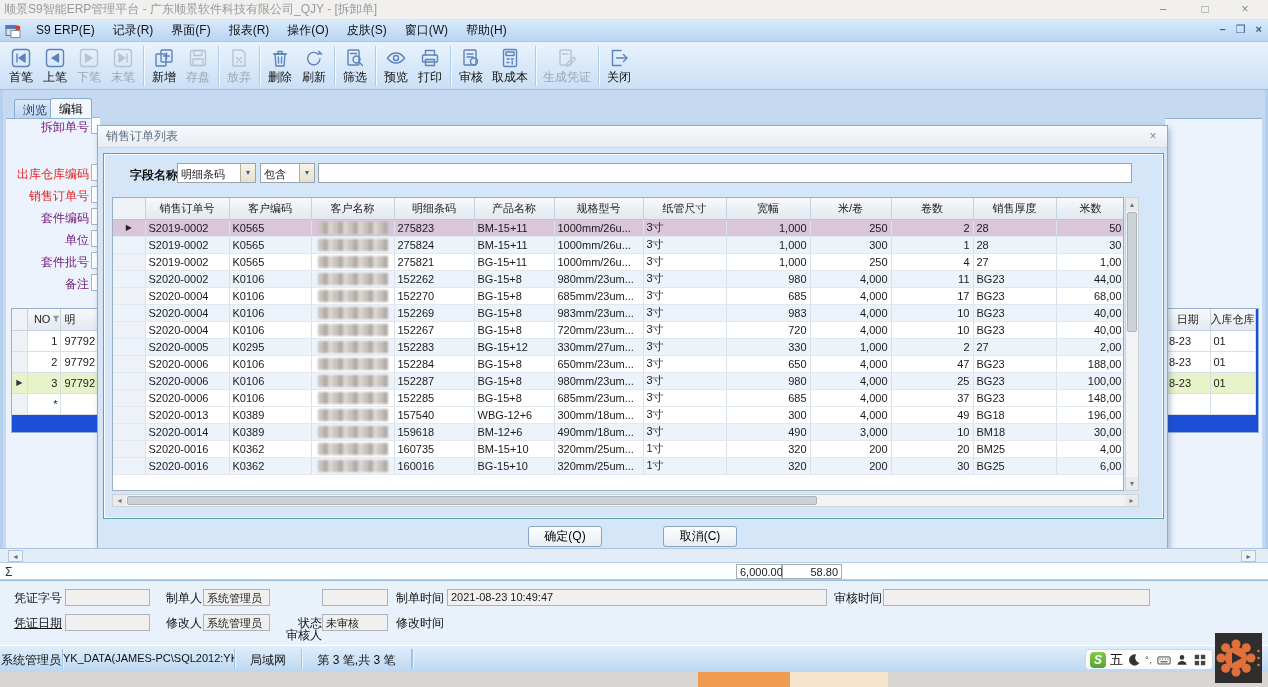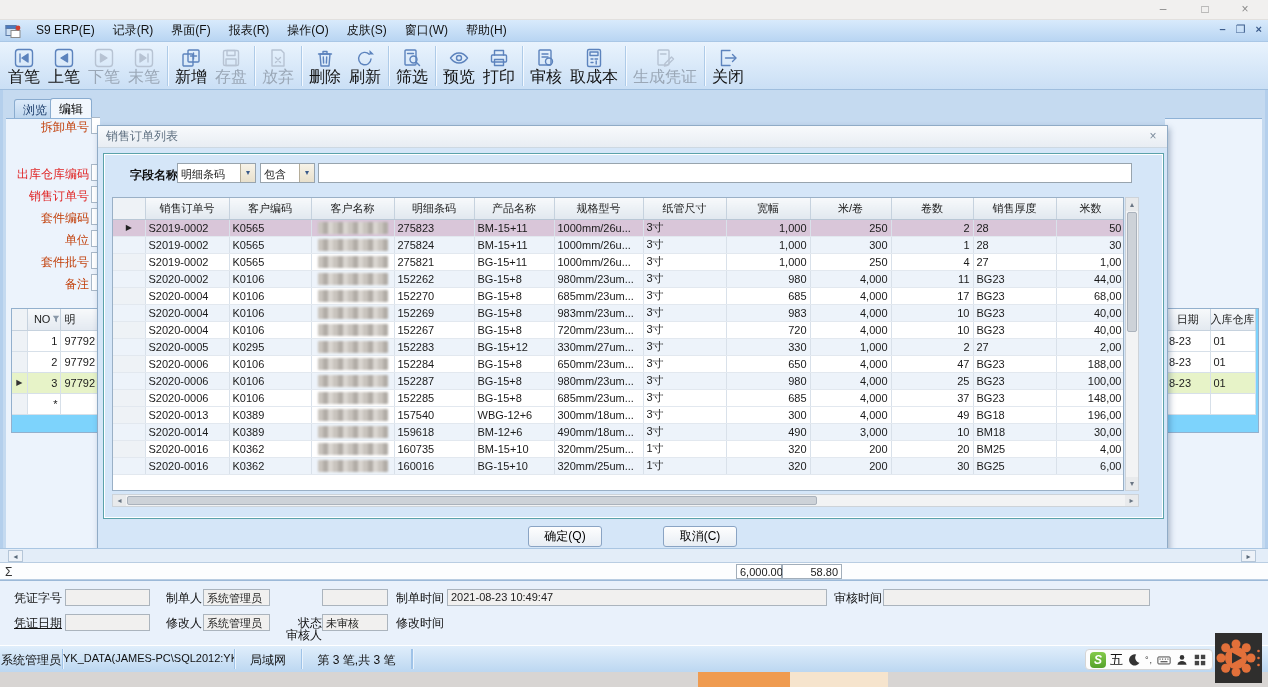--- a/index.html
+++ b/index.html
@@ -17,40 +17,40 @@
   .menubar{position:absolute;left:0;top:20px;width:1268px;height:22px;background:linear-gradient(#d8eafc,#b9d5f2);display:flex;align-items:center;border-bottom:1px solid #a9c7e6}
   .appicon{width:16px;height:15px;margin:0 6px 0 5px}
   .mitem{padding:3px 9px;font-size:12px;color:#111;cursor:default}
   .mdictl{position:absolute;right:6px;top:3px;display:flex;gap:10px;color:#3a5a8a;font-size:11px;font-weight:bold}
   .mdictl span{cursor:default}
 
   
   .toolbar{position:absolute;left:0;top:42px;width:1268px;height:48px;background:linear-gradient(#e9f3fd,#cadff5);border-bottom:1px solid #9fbede;display:flex;align-items:center;padding-left:4px}
   .tbtn{display:flex;flex-direction:column;align-items:center;justify-content:center;min-width:34px;padding:1px 4px;height:44px;color:#17467e;cursor:default}
   .tbtn .ticon{width:22px;height:22px;color:#5c83bd}
-  .tbtn .tlabel{font-size:16px;line-height:14px;margin-top:1px;color:#111;white-space:nowrap}
+  .tbtn .tlabel{font-size:12px;line-height:14px;margin-top:1px;color:#111;white-space:nowrap}
   .tbtn.dis{color:#9fb0c4}
   .tbtn.dis .ticon{color:#b7c3d3}
   .tbtn.dis .tlabel{color:#9aa7b6}
   .ticon svg{width:22px;height:22px;fill:none;stroke:currentColor;stroke-width:1.4;stroke-linecap:round;stroke-linejoin:round}
   .tsep{width:1px;height:40px;background:#aecbe8;box-shadow:1px 0 0 #f4f9ff;margin:0 3px}
 
   
   .workarea{position:absolute;left:0;top:90px;width:1268px;height:458px;background:#c5daf0;border-left:3px solid #b4cfec;border-right:3px solid #b4cfec}
   .panel-left{position:absolute;left:3px;top:28px;width:94px;height:430px;background:#ecf3fc;border-top:1px solid #8fb2d6}
   .panel-right{position:absolute;right:3px;top:28px;width:97px;height:430px;background:#ecf3fc;border-top:1px solid #8fb2d6}
   .tab{position:absolute;height:19px;padding:2px 8px;font-size:12px;border:1px solid #8aaccf;border-bottom:none;border-radius:3px 3px 0 0;cursor:default}
   .tab.inactive{left:11px;top:9px;background:linear-gradient(#dceafa,#bed6ee);color:#20406e}
   .tab.active{left:47px;top:8px;height:20px;background:#f2f7fd;color:#000}
-  .flabel{position:absolute;width:84px;text-align:right;font-size:12px;color:#c2410c;white-space:nowrap}
+  .flabel{position:absolute;width:84px;text-align:right;font-size:12px;color:#701a75;white-space:nowrap}
   .flabel.red{color:#e02424}
   .fsliver{position:absolute;left:88px;width:9px;height:17px;background:#fff;border:1px solid #a9b8c8;border-right:none}
 
   
-  .bgrid{position:absolute;background:#7dd3fc;border:1px solid #93b0cd;font-size:11px}
+  .bgrid{position:absolute;background:#1d4ed8;border:1px solid #93b0cd;font-size:11px}
   .bgrid table{border-collapse:collapse;table-layout:fixed}
   .bgrid th{background:linear-gradient(#f7f9fb,#e3e9f0);border-right:1px solid #c6d2de;border-bottom:1px solid #c6d2de;font-weight:normal;height:21px;color:#222;overflow:hidden;white-space:nowrap}
   .bgrid td{border-right:1px solid #d7e0e9;border-bottom:1px solid #d7e0e9;height:21px;padding:0 3px;overflow:hidden;white-space:nowrap;background:#fff}
   .bgrid tr.green td{background:#e7f3c8}
   .bgrid .ind{background:#eef2f6;text-align:center;color:#333;font-size:8px}
   .funnel{display:inline-block;width:8px;height:8px;margin-left:2px}
   .red-h{color:#e02424}
 
   
   .dialog{position:absolute;left:97px;top:125px;width:1071px;height:428px;background:#d5e6f8;border:1px solid #90abc6;box-shadow:2px 3px 6px rgba(40,70,110,.35)}
@@ -112,20 +112,21 @@
   .sliver{position:absolute;left:0;top:672px;width:1268px;height:15px;background:#d8d5d3}
   .sliver .orange{position:absolute;left:698px;top:0;width:92px;height:15px;background:#ef9b50}
   .sliver .cream{position:absolute;left:790px;top:0;width:98px;height:15px;background:#f6e4cd}
 </style>
 </head>
 <body>
 
 <div class="screen">
 
   <div class="titlebar">
+    <span class="ttext">顺景S9智能ERP管理平台 - 广东顺景软件科技有限公司_QJY - [拆卸单]</span>
     <span class="wctl wmin">–</span>
     <span class="wctl wmax">□</span>
     <span class="wctl wclose">×</span>
   </div>
 
   <div class="menubar">
     <span class="appicon">
       <svg viewBox="0 0 16 16">
           <rect x="1" y="2.5" width="10" height="10" fill="#cfe0f2" stroke="#5a7aa8"></rect>
           <rect x="1" y="2.5" width="10" height="3" fill="#4a7ac0" stroke="#5a7aa8"></rect>

